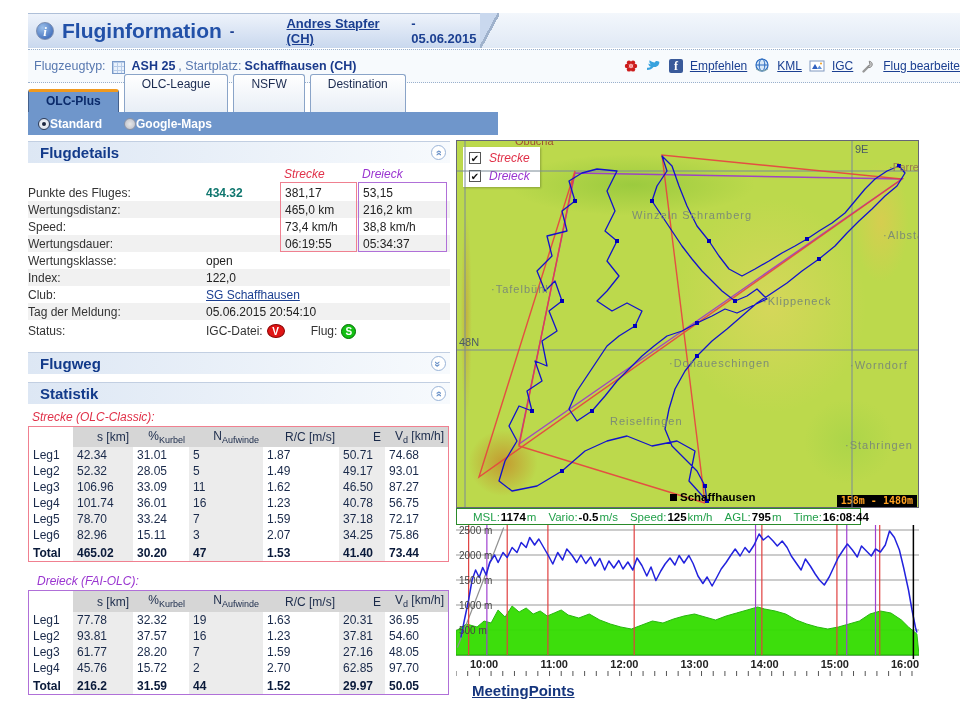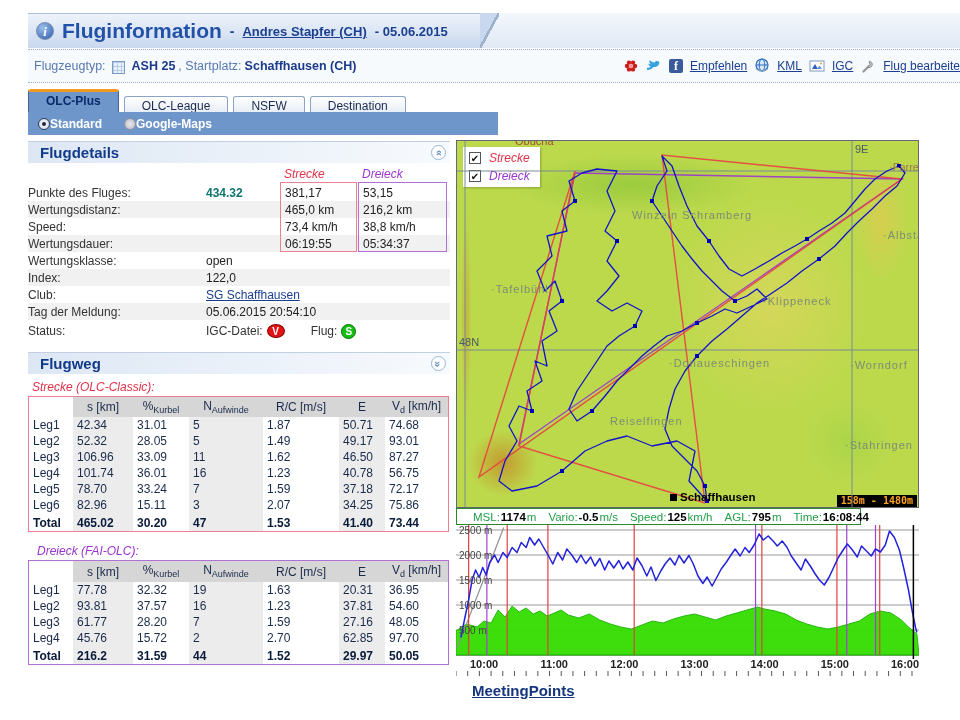--- a/index.html
+++ b/index.html
@@ -13,39 +13,39 @@
   .title-tab { position:absolute; left:28px; top:13px; width:452px; height:35px;
            background:linear-gradient(#eef3fb,#c9d8ee); border-top:1px solid #aebfd8;
            display:flex; align-items:center; gap:8px; padding-left:8px; }
   .diag { position:absolute; left:480px; top:13px; width:19px; height:35px;
            background:linear-gradient(to bottom right, rgba(201,216,238,1) 46%, #9fb2cc 46%, #9fb2cc 54%, transparent 54%); }
   .info-ic { width:18px; height:18px; border-radius:50%; flex:0 0 18px;
            background:radial-gradient(circle at 35% 30%, #9cc0ea, #2a5ab0);
            color:#fff; font:italic bold 13px/18px "Liberation Serif",serif; text-align:center; border:1px solid #7a8db0; }
   .title { font-size:21px; font-weight:bold; color:#2251a8; }
   .hsep  { font-size:14px; font-weight:bold; color:#1b3f91; }
-  .pilot { font-size:13px; font-weight:bold; color:#1b3f91; text-decoration:underline; cursor:pointer; }
+  .pilot { font-size:13px; font-weight:bold; color:#1b3f91; text-decoration:underline; cursor:pointer;margin-left:44px; }
   .hdate { font-size:13px; font-weight:bold; color:#1b3f91; }
 
   .subheader { position:absolute; left:28px; top:49px; width:932px; height:34px;
            background:#f7fafd; border-top:1px dotted #9ab0cc; border-bottom:1px dotted #9ab0cc;
            display:flex; align-items:center; padding-left:6px; font-size:12.5px; color:#5878b0; }
   .subheader .bval { font-weight:bold; color:#1a3a8c; margin:0 3px; }
   .type-ic { display:inline-block; width:13px; height:13px; border:1px solid #7a9ac8; background:#eaf2fc;
            background-image:linear-gradient(#b8cce8 1px, transparent 1px),linear-gradient(90deg,#b8cce8 1px, transparent 1px);
            background-size:4px 4px; margin:0 4px -2px 6px; }
   .hlinks { margin-left:auto; display:flex; align-items:center; gap:7px; padding-right:0; white-space:nowrap; }
   .hlinks a { font-size:12px; color:#1b3f91; text-decoration:underline; cursor:pointer; }
   .icw { display:inline-flex; width:16px; height:16px; align-items:center; justify-content:center; }
   .fb-ic { width:14px; height:14px; background:#3a5a9a; border-radius:2px; color:#fff;
            font:bold 12px/14px "Liberation Serif",serif; text-align:center; }
 
   
   .tabbar { position:absolute; left:28px; top:89px; display:flex; align-items:flex-end; height:23px; }
-  .tab { height:16px; line-height:19px; padding:0 17px; margin-right:5px; font-size:12px; color:#1a2a50;
+  .tab { height:38px; line-height:19px; padding:0 17px; margin-right:5px; font-size:12px; color:#1a2a50;
          background:linear-gradient(#ffffff,#e8eef6); border:1px solid #8aa4c8; border-bottom:none;
          border-radius:3px 3px 0 0; cursor:pointer; }
   .tab.active { height:23px; line-height:19px; font-weight:bold; color:#0a2a6a; background:#6f96cb;
          border:1px solid #44608c; border-bottom:none; border-top:3px solid #f0991e; }
   .radiobar { position:absolute; left:28px; top:112px; width:470px; height:23px; background:#6f96cb;
          display:flex; align-items:center; gap:22px; padding-left:10px; color:#fff; font-size:12px; font-weight:bold; }
   .radioopt { display:flex; align-items:center; gap:0; cursor:pointer; }
   .rad { width:12px; height:12px; border-radius:50%; background:radial-gradient(#ffffff,#c8d2e4); border:1px solid #2e3c58; position:relative; }
   .rad.sel::after { content:''; position:absolute; inset:3px; border-radius:50%; background:#1c2640; }
   .rad.off { background:radial-gradient(#e8e8e8,#b8bcc8); border-color:#8a92a4; }
@@ -84,21 +84,21 @@
   .bs { width:15px; height:15px; background:#14c014; border:1px solid #007000; border-radius:50%; }
   .dlink { color:#1b3f91; text-decoration:underline; cursor:pointer; }
 
   
   .stitle { font-style:italic; font-size:12px; margin:6px 0 2px 4px; }
   .stitle.red { color:#e03048; }
   .stitle.purple { color:#9a35d0;margin-left:9px; }
   .sttab { width:421px; border:1px solid #f08090; }
   .sttab.purple { border-color:#b070d8; }
   .sttab table { border-collapse:collapse; width:100%; font-size:12px; color:#1a2a4a; }
-  .sttab th { background:#d6d6d6; font-weight:normal; text-align:center; padding:2px 4px; height:17px; }
+  .sttab th { background:#d6d6d6; font-weight:normal; text-align:right; padding:2px 4px; height:17px; }
   .sttab th:first-child { background:#fff; }
   .sttab td { padding:1px 4px; height:14px; }
   .sttab td.cg { background:#ececec; }
   .sttab tr.total td { font-weight:bold; padding-top:3px; color:#0a1a3a; }
   .sttab sub { font-size:9px; }
 
   
   .map { position:relative; width:463px; height:368px; border:1px solid #667; overflow:hidden;
          background-color:#bcd94c;
          background-image:
@@ -289,20 +289,26 @@
       </div>
     </div>
 
     <div class="secbar" style="margin-top:10px">
       <span class="stxt">Flugweg</span>
       <span class="chev down">
           <span>»</span>
         </span>
     </div>
 
+    <div class="secbar" style="margin-top:8px">
+      <span class="stxt">Statistik</span>
+      <span class="chev up">
+          <span>»</span>
+        </span>
+    </div>
 
     <div class="stitle red">Strecke (OLC-Classic):</div>
     <div class="sttab">
         <table>
           <colgroup>
             <col style="width: 44px;">
             <col style="width: 60px;">
             <col style="width: 56px;">
             <col style="width: 74px;">
             <col style="width: 76px;">

